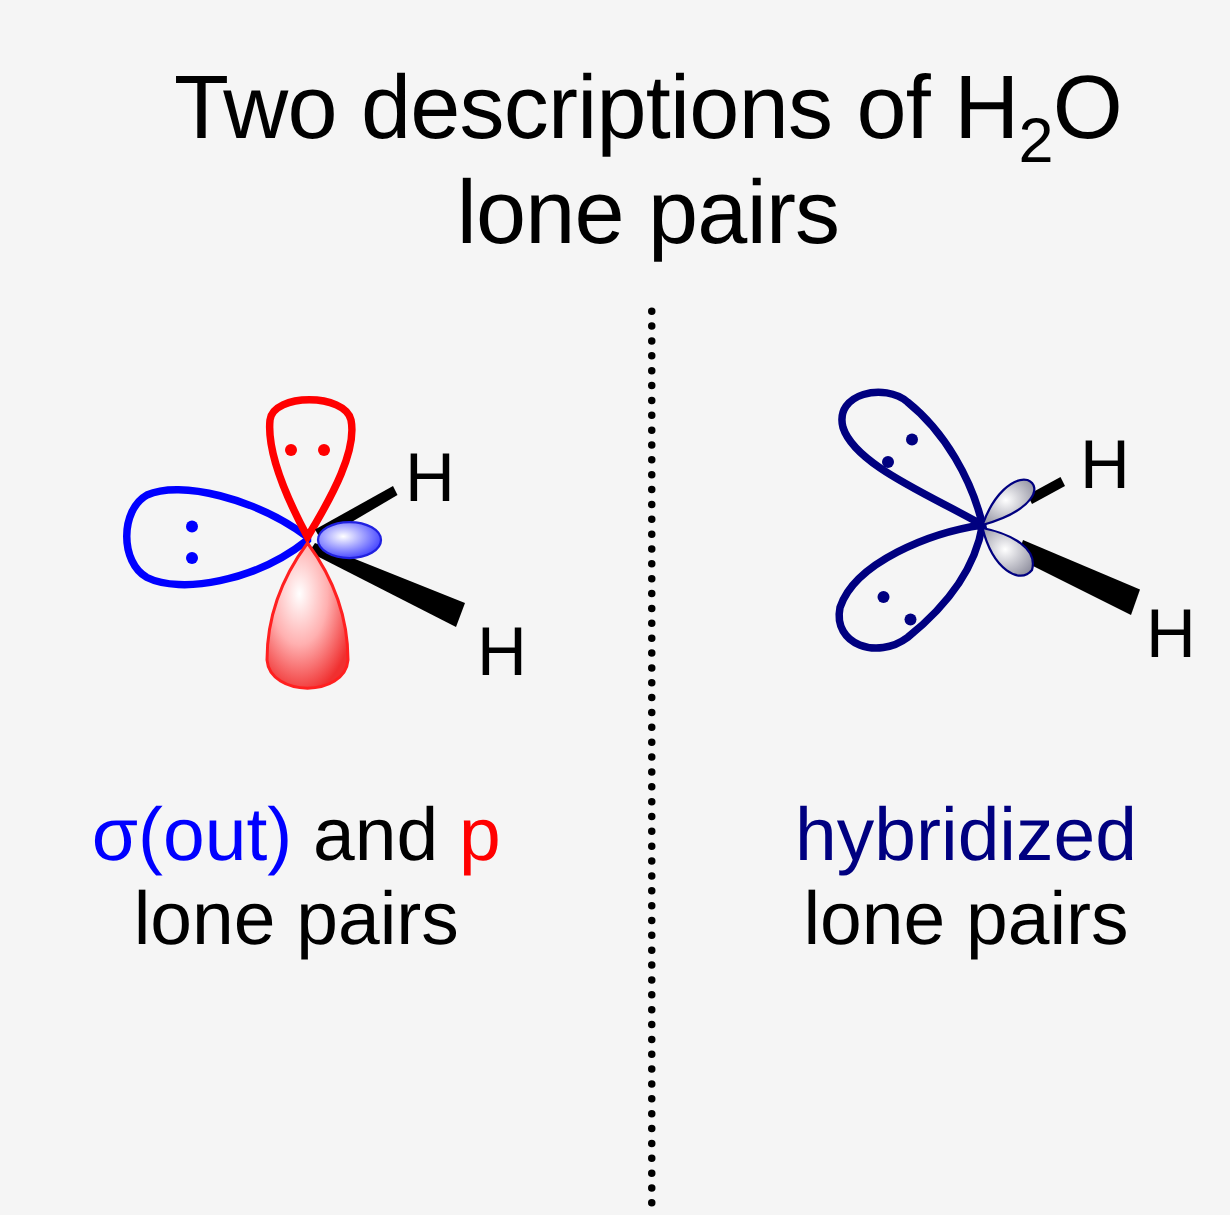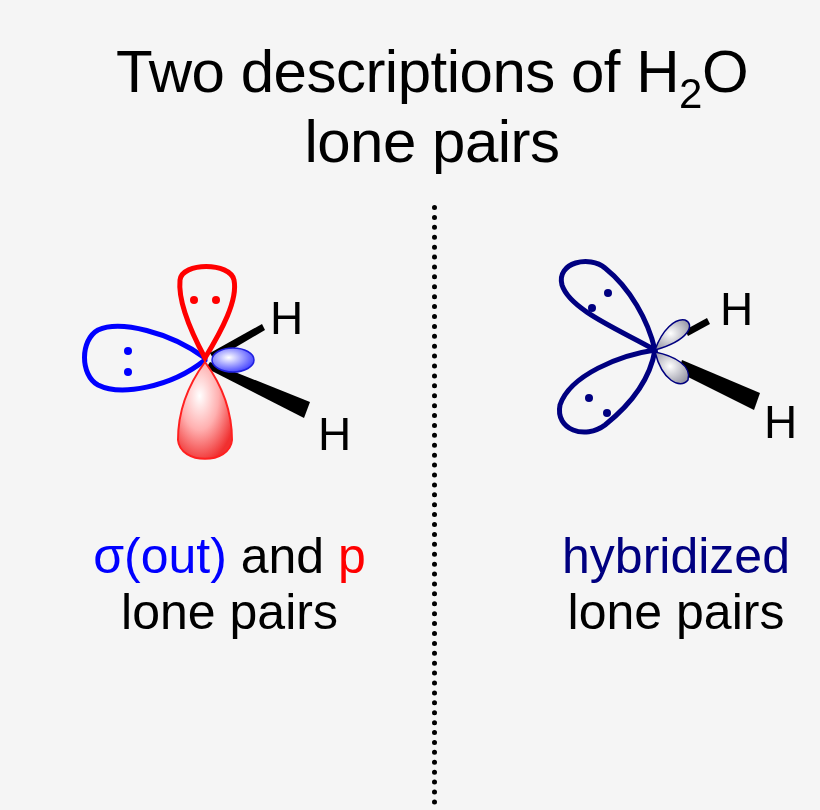--- a/index.html
+++ b/index.html
@@ -12,21 +12,21 @@
     font-size: 60px; line-height: 64px; letter-spacing: -0.5px;
   }
   .title.l1 { top: 40px; left: 22px; }
   .title.l2 { top: 110px; left: 22px; }
   .sub { font-size: 42px; position: relative; top: 16px; }
   .divider {
     position: absolute; left: 432px; top: 205px; width: 0; height: 600px;
     border-left: 5px dotted #000;
   }
   .label {
-    position: absolute; font-size: 50px; line-height: 56px; text-align: center; margin-left: 32px;
+    position: absolute; font-size: 50px; line-height: 56px; text-align: center;
   }
   .label.left { left: 0; width: 395px; top: 528px; }
   .label.right { left: 484px; width: 320px; top: 528px; }
   .label .line { display: block; }
   .blue { color: #0000ff; }
   .red { color: #ff0000; }
   .navy { color: #000080; }
   svg { position: absolute; }
 </style>
 </head>

